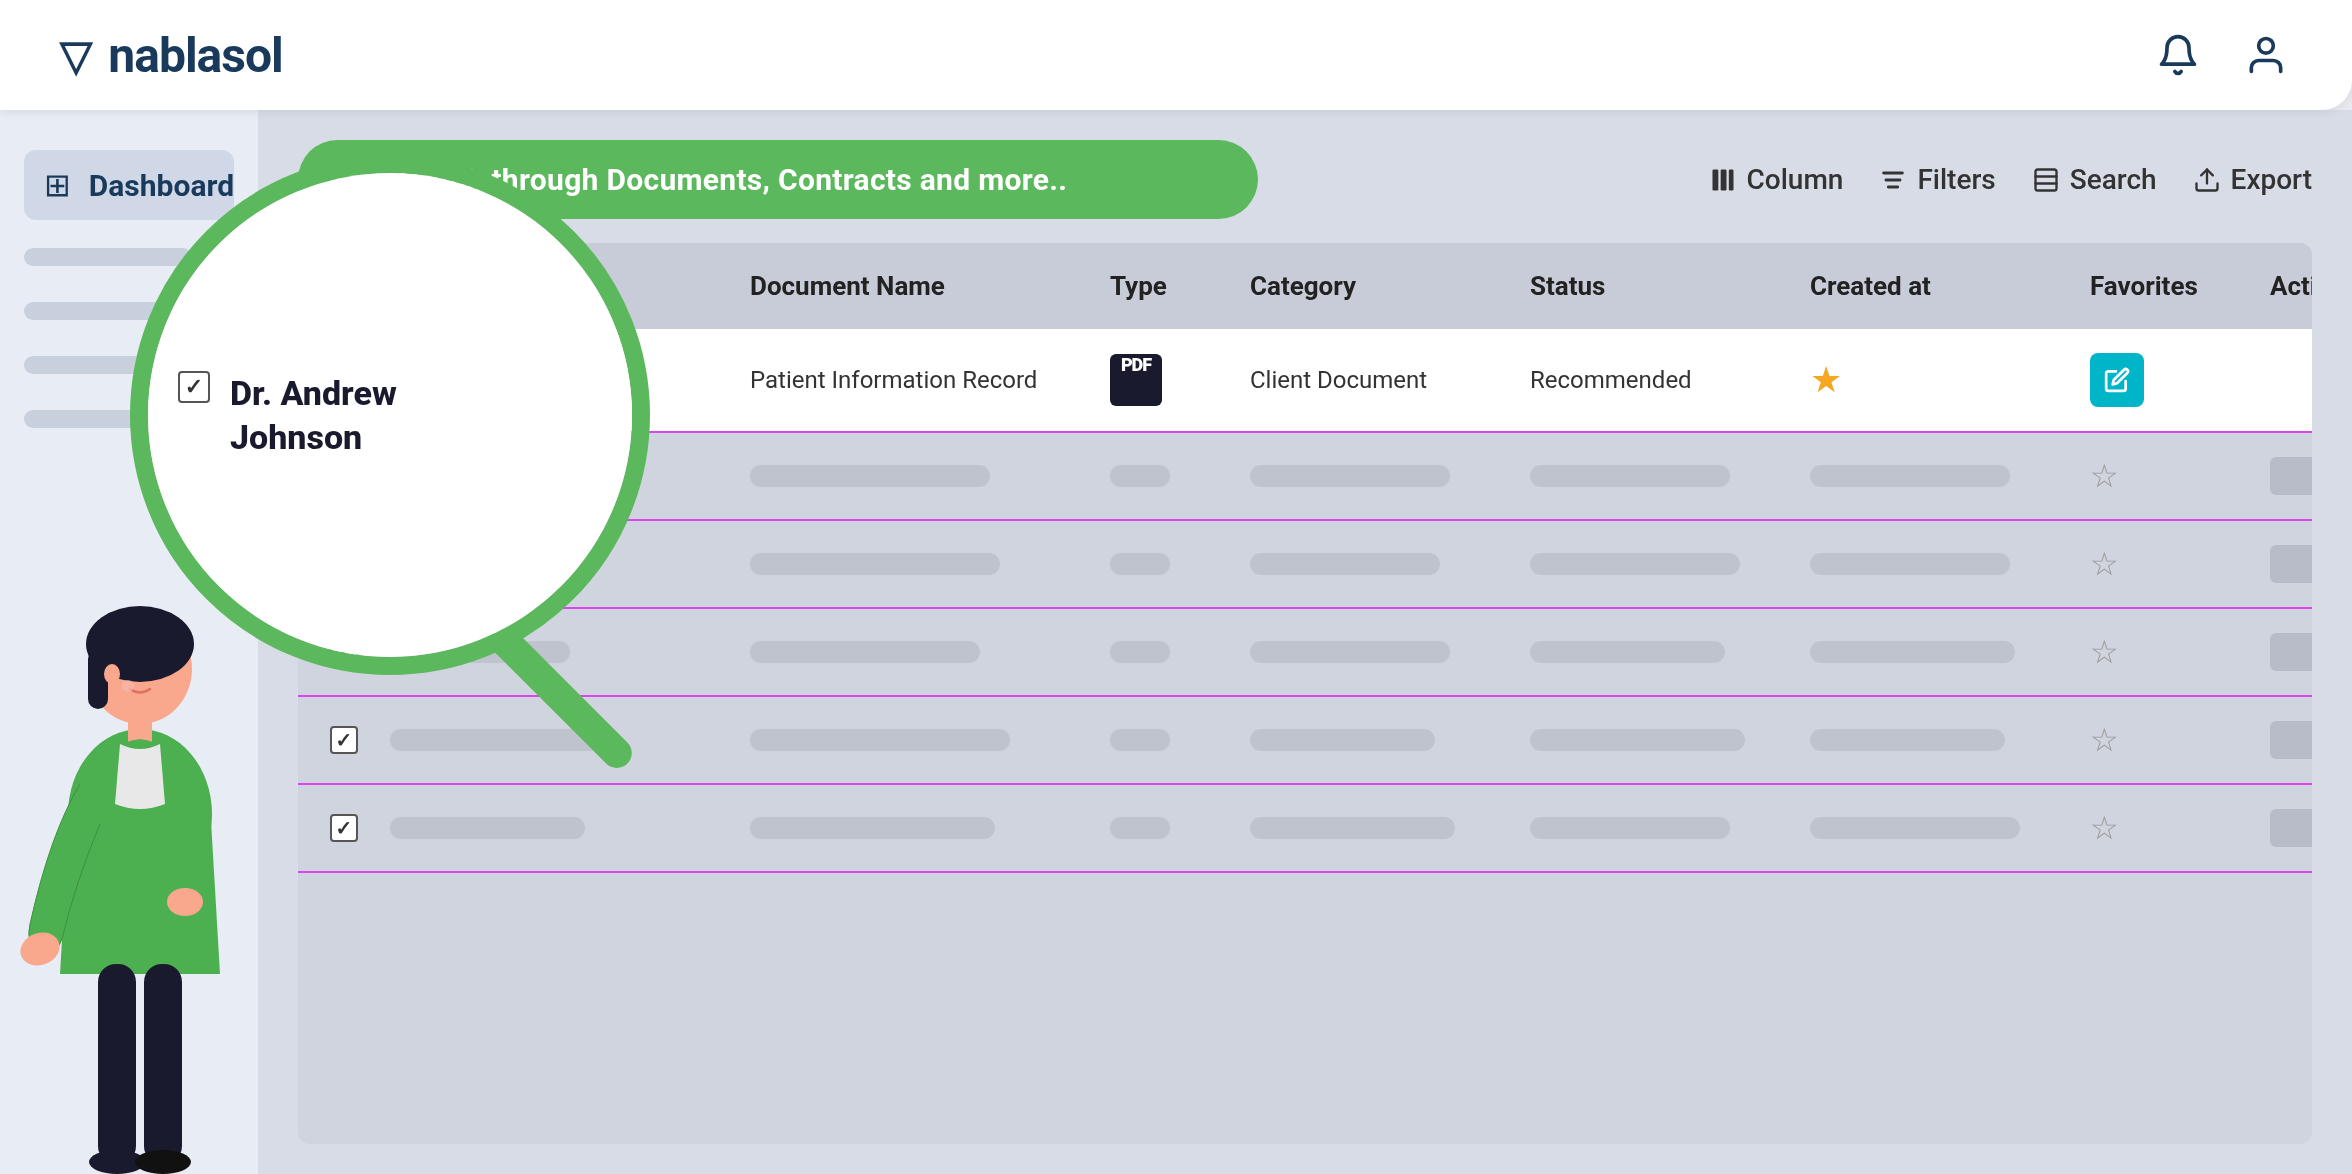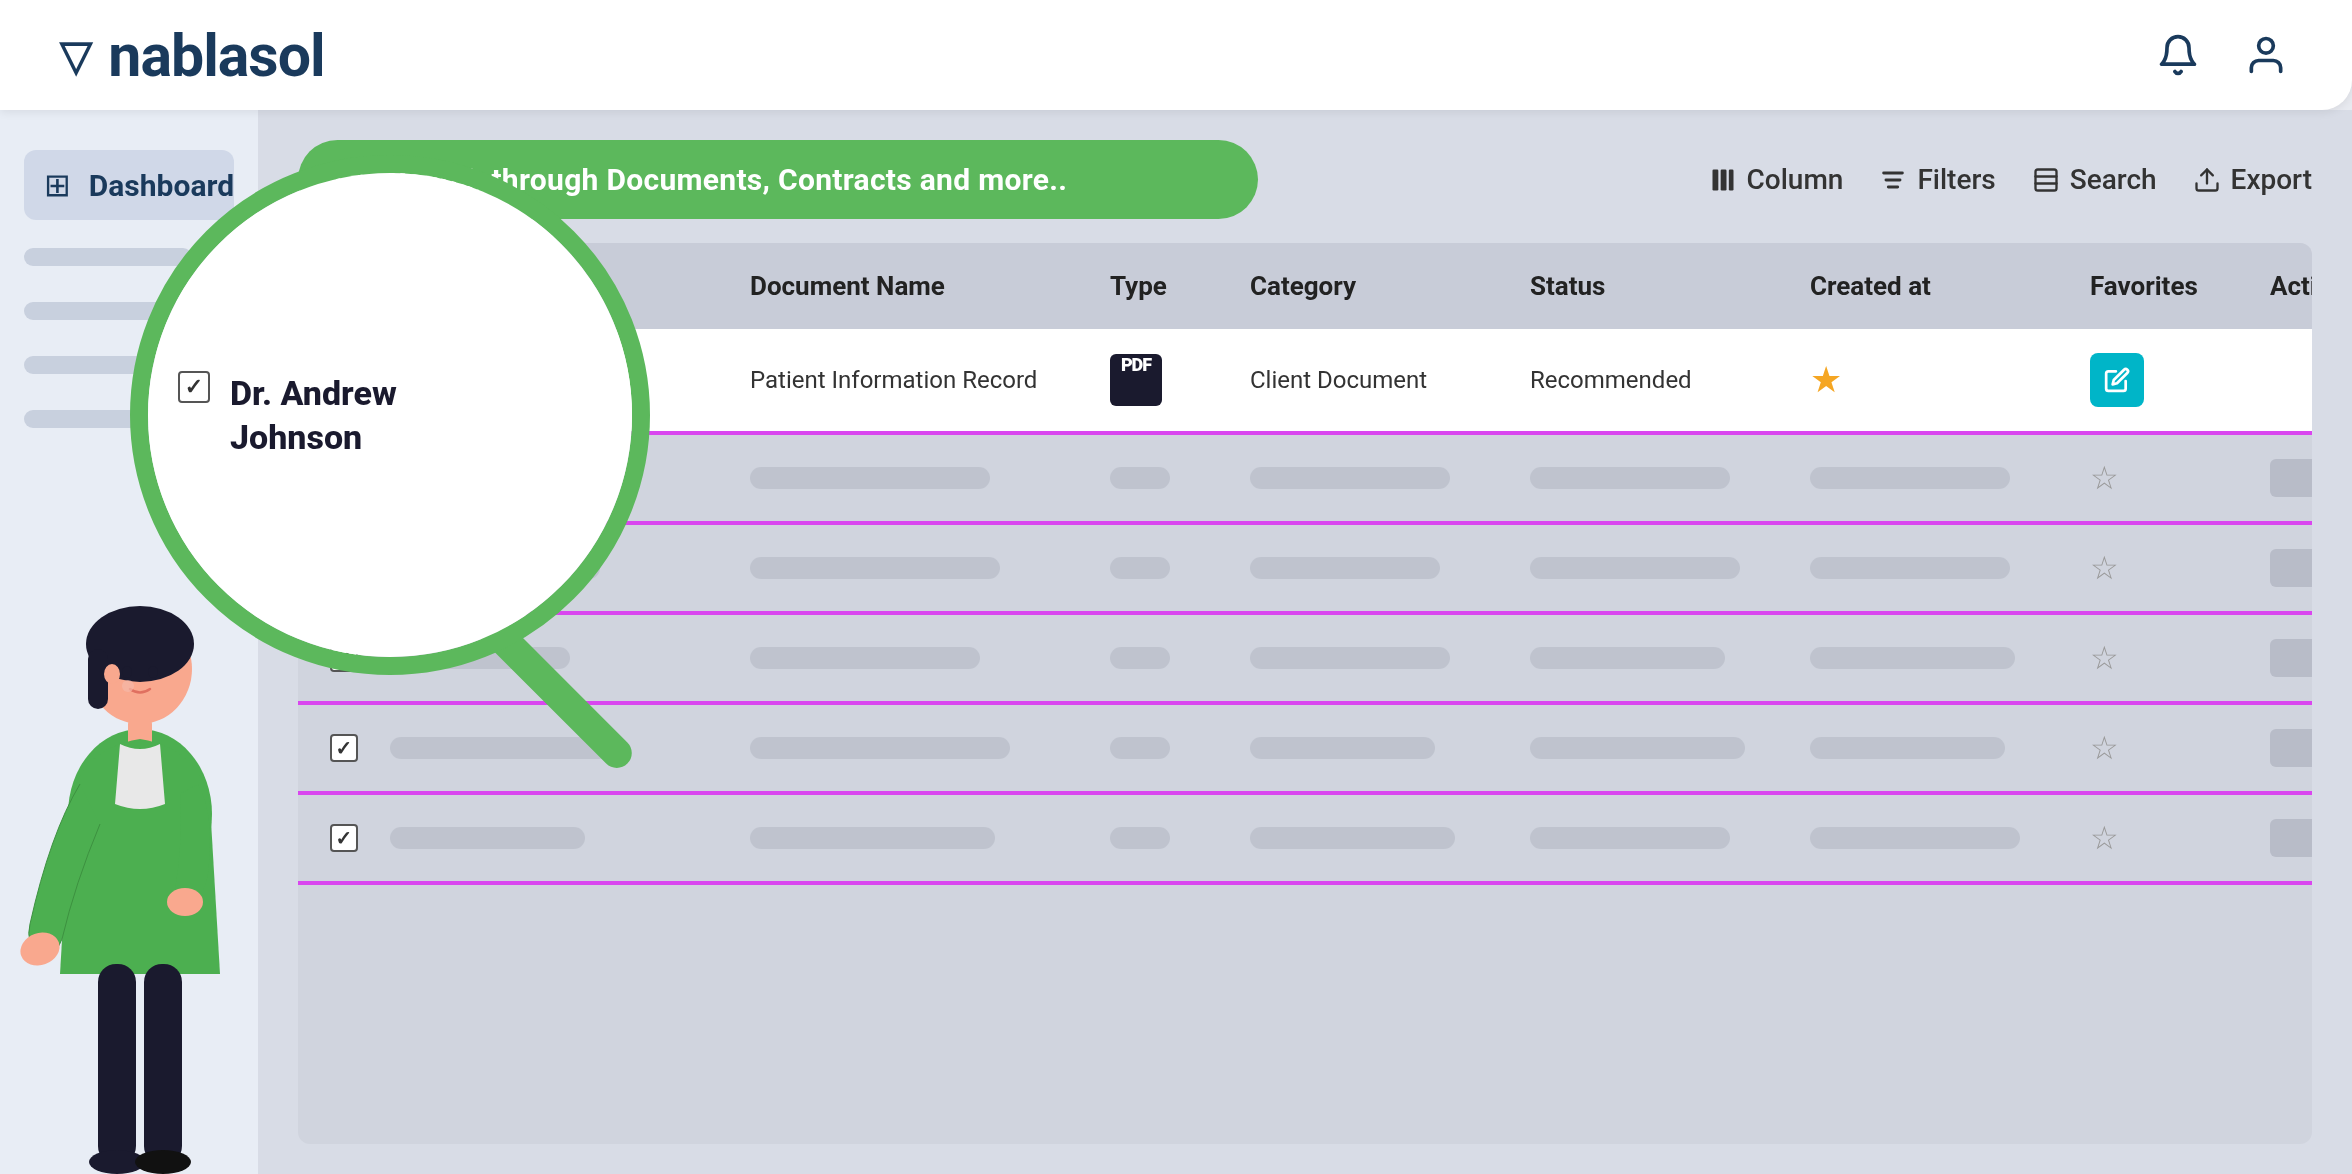--- a/index.html
+++ b/index.html
@@ -32,21 +32,21 @@
       gap: 16px;
     }
 
     .logo-icon {
       color: #1a3a5c;
       font-size: 42px;
       font-weight: 900;
     }
 
     .logo-text {
-      font-size: 59px;
+      font-size: 48px;
       font-weight: 700;
       color: #1a3a5c;
       letter-spacing: -1px;
     }
 
     .nav-actions {
       margin-left: auto;
       display: flex;
       align-items: center;
       gap: 36px;
@@ -201,21 +201,21 @@
       display: flex;
       flex-direction: column;
     }
 
     .table-row {
       display: grid;
       grid-template-columns: 60px 360px 360px 140px 280px 280px 280px 180px 200px;
       padding: 24px 20px;
       gap: 0;
       align-items: center;
-      border-bottom: 4px solid #d946ef;
+      border-bottom: 2px solid #d946ef;
       position: relative;
     }
 
     .table-row.highlighted {
       background: white;
     }
 
     .table-row.blurred {
       background: #d0d4de;
     }

